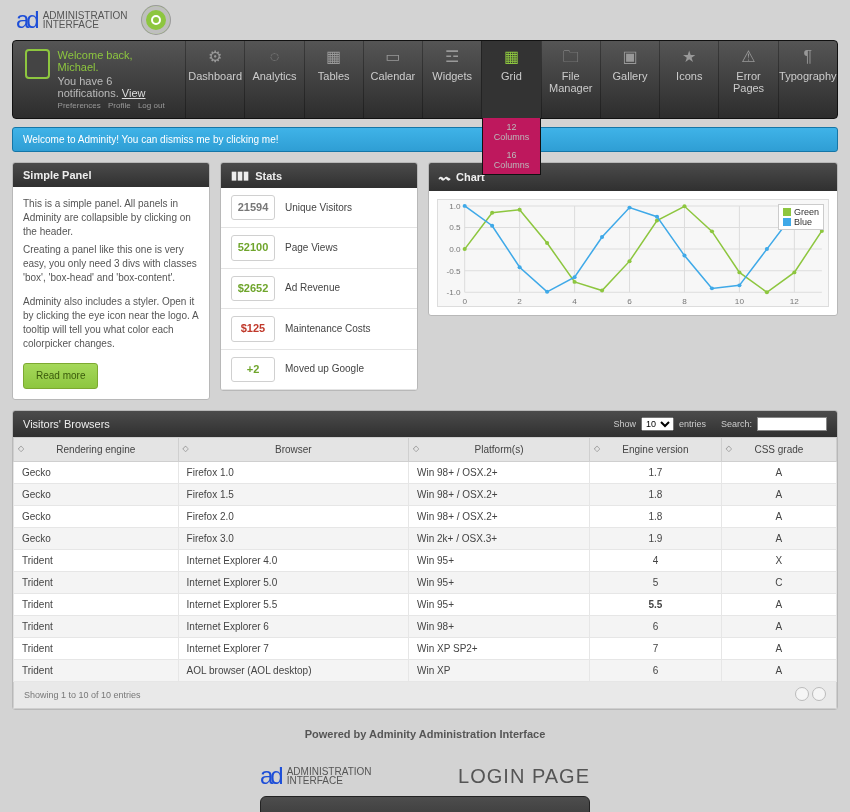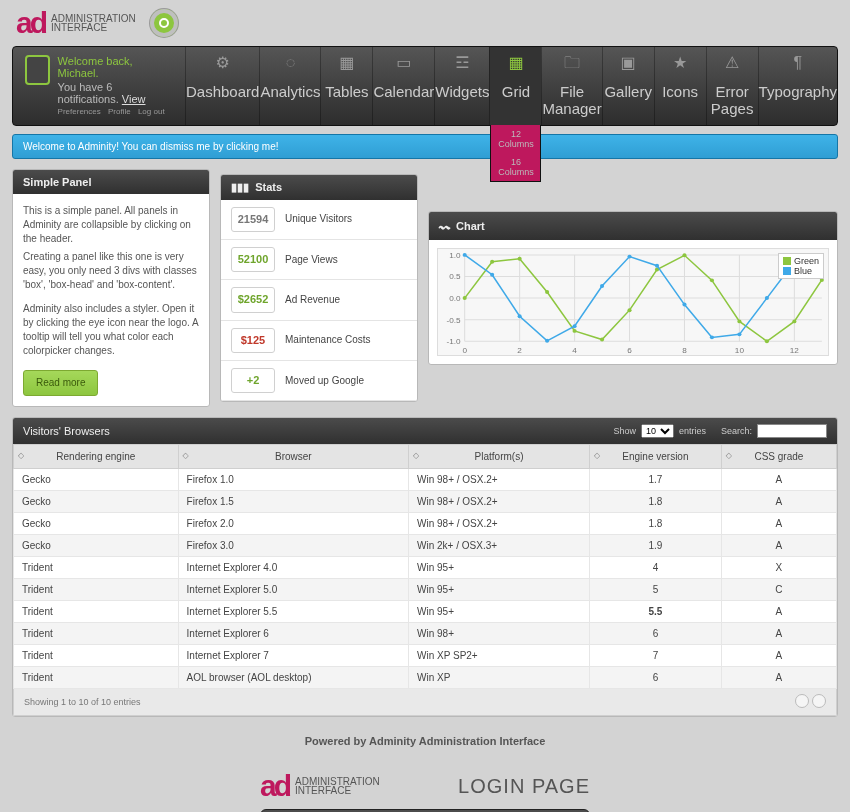--- a/index.html
+++ b/index.html
@@ -1,43 +1,43 @@
 <!DOCTYPE html>
 <html><head>
 <meta charset="utf-8">
 <style>
 *{box-sizing:border-box;margin:0;padding:0;}
 body{font-family:Arial,Helvetica,sans-serif;font-size:11px;background:#d3d3d3;color:#333;width:850px;}
 
 .logo-bar{display:flex;align-items:center;padding:6px 16px;background:#d3d3d3;gap:6px;}
-.logo-glyph{font-size:30px;font-weight:bold;color:#be185d;letter-spacing:-3px;}
+.logo-glyph{font-size:24px;font-weight:normal;color:#1d4ed8;letter-spacing:-3px;}
 .logo-text{line-height:9px;color:#555;font-size:10px;}
 .eye-wrap{width:28px;height:28px;border-radius:14px;background:#8dc63f;margin-left:8px;display:flex;align-items:center;justify-content:center;box-shadow:inset 0 0 0 4px #bfbfbf,0 0 0 1px #999;}
 .eye-wrap span{width:10px;height:10px;border-radius:50%;border:2px solid #fff;display:block;}
 
 .header{background:linear-gradient(#555,#2d2d2d);border:1px solid #111;border-radius:4px;margin:0 12px;display:flex;}
 .welcome{display:flex;gap:8px;padding:8px 12px;width:172px;}
 .avatar{width:30px;height:30px;background:#444;border:2px solid #8dc63f;border-radius:4px;}
 .welcome-text .wt1{color:#8dc63f;font-size:11px;}
 .welcome-text .wt2{color:#bbb;font-size:11px;padding:2px 0;}
 .welcome-text .wt2 a{color:#ddd;text-decoration:underline;}
 .welcome-text .wt3{font-size:8px;color:#999;}
 .welcome-text .wt3 span{margin-right:5px;cursor:pointer;}
 .nav{display:flex;flex:1;position:relative;}
 .nav-item{flex:1;text-align:center;color:#ccc;padding:6px 0 8px;border-left:1px solid rgba(0,0,0,.3);cursor:pointer;position:relative;}
 .nav-item .ni-icon{font-size:16px;color:#999;height:20px;line-height:20px;}
-.nav-item .ni-label{font-size:15px;margin-top:10px;}
+.nav-item .ni-label{font-size:11px;margin-top:3px;}
 .nav-item.active{background:#333;}
 .nav-item.active .ni-icon{color:#8dc63f;}
 .submenu{position:absolute;top:100%;left:0;right:0;background:#be185d;border:1px solid #111;border-top:none;color:#bbb;font-size:9px;}
 .submenu div{padding:4px 6px;}
 
 .notice{margin:8px 12px 0;background:linear-gradient(#3fb3e8,#2f9ed4);border:1px solid #1576a7;color:#fff;border-radius:3px;padding:6px 10px;font-size:10px;}
 
-.row3{display:flex;gap:10px;margin:10px 12px 0;align-items:center;}
+.row3{display:flex;gap:10px;margin:10px 12px 0;align-items:flex-start;}
 .box{border:1px solid #b8b8b8;border-radius:3px;background:#fff;overflow:hidden;}
 .box-head{background:linear-gradient(#4b4b4b,#303030);color:#eee;font-weight:bold;font-size:11px;padding:6px 10px;display:flex;align-items:center;gap:6px;}
 .box-content{padding:10px;font-size:10px;color:#555;line-height:1.4;}
 .simple{width:198px;}
 .stats{width:198px;}
 .stats .box-content{padding:0;}
 .chart{flex:1;}
 .btn-green{display:inline-block;background:linear-gradient(#a5d85a,#8dc63f);color:#3a5a0b;border:1px solid #7da931;border-radius:3px;padding:5px 12px;font-size:10px;margin-top:12px;cursor:pointer;}
 .stat-row{display:flex;align-items:center;border-bottom:1px solid #e4e4e4;padding:7px 10px;gap:10px;}
 .stat-val{width:44px;text-align:center;border:1px solid #d0d0d0;border-radius:3px;padding:4px 0;font-size:11px;font-weight:bold;color:#777;}

